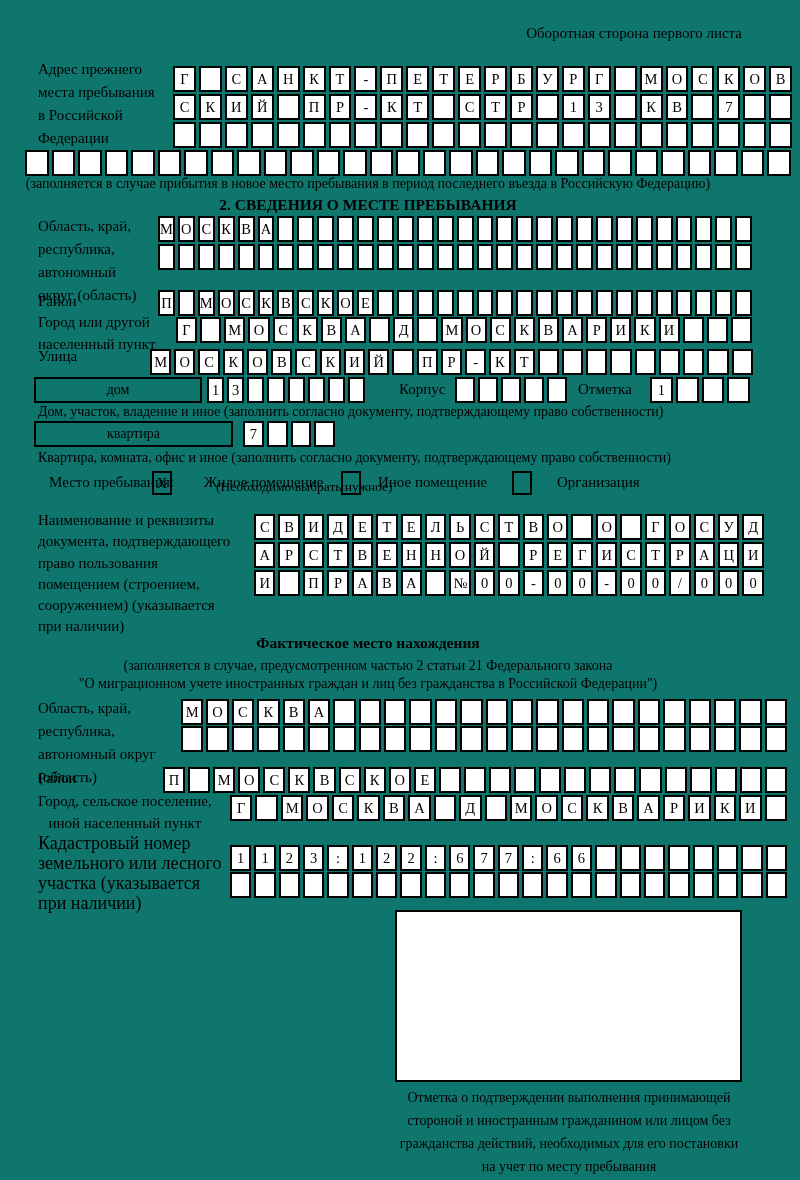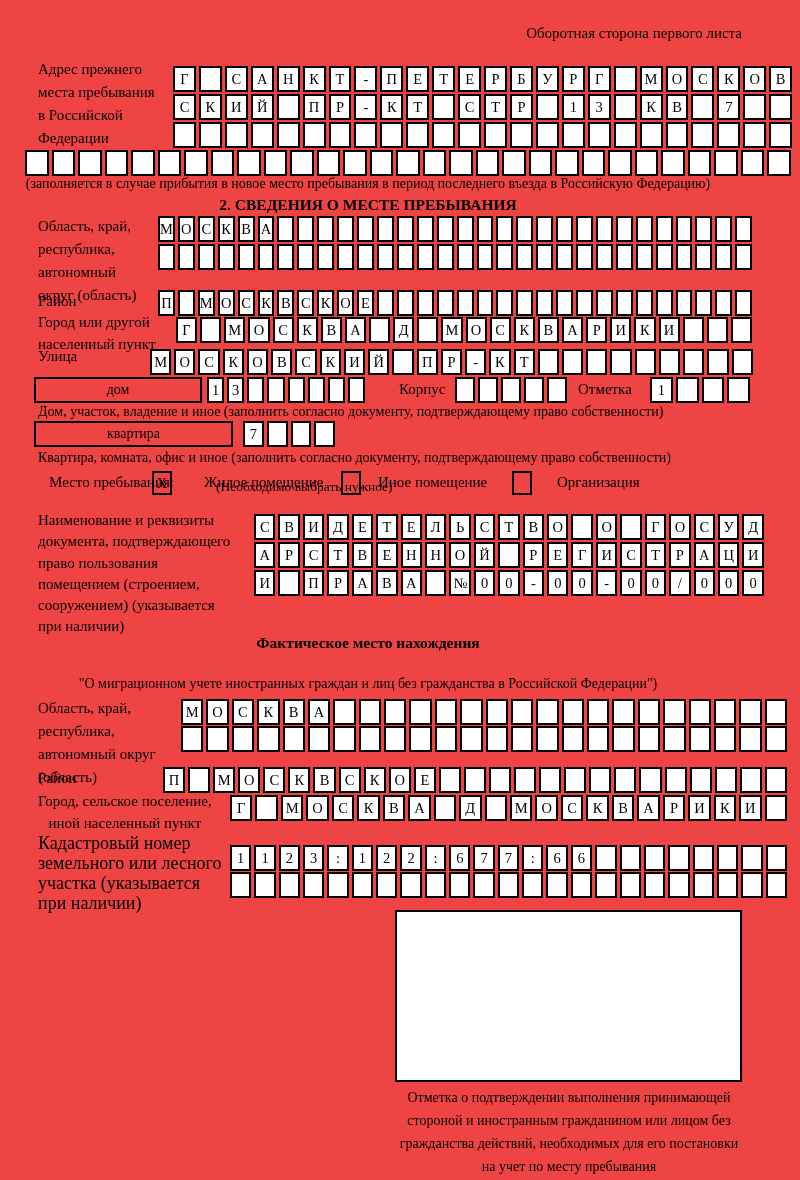--- a/index.html
+++ b/index.html
@@ -1,18 +1,18 @@
 <!DOCTYPE html>
 <html><head>
 <meta charset="utf-8">
 <style>
   * { margin:0; padding:0; box-sizing:border-box; }
   html,body { background:#fff; }
   body { font-family:"Liberation Serif","DejaVu Serif",serif; color:#000; }
-  .page { position:relative; width:800px; height:1180px; background:#ef4444; overflow:hidden; }
+  .page { position:relative; width:800px; height:1180px; background:#0f766e; overflow:hidden; }
   .abs { position:absolute; }
   .label { position:absolute; font-size:15px; line-height:23px; white-space:pre-line; }
   .inline-label { position:absolute; font-size:15px; }
   .note { position:absolute; font-size:13.5px; }
   .centered { left:0; width:736px; text-align:center; }
   .title { position:absolute; font-weight:bold; font-size:15.5px; }
   .cellrow { position:absolute; display:flex; gap:3px; height:26px; }
   .cellrow .cell { flex:1; border:2px solid #000; background:#fff; display:flex; align-items:center; justify-content:center; font-size:14.5px; line-height:1; overflow:hidden; }
   .wbox { position:absolute; height:26px; border:2px solid #000; display:flex; align-items:center; justify-content:center; font-size:14px; }
   .chk { position:absolute; width:20px; height:24px; border:2px solid #000; display:flex; align-items:center; justify-content:center; font-size:15px; }
@@ -420,20 +420,21 @@
       <span class="cell">-</span>
       <span class="cell">0</span>
       <span class="cell">0</span>
       <span class="cell">/</span>
       <span class="cell">0</span>
       <span class="cell">0</span>
       <span class="cell">0</span>
     </div>
 
   <div class="title centered" style="top:634px;">Фактическое место нахождения</div>
+  <div class="note centered" style="top:658px; font-size:14px;">(заполняется в случае, предусмотренном частью 2 статьи 21 Федерального закона</div>
   <div class="note centered" style="top:676px; font-size:14px;">"О миграционном учете иностранных граждан и лиц без гражданства в Российской Федерации")</div>
 
   <div class="label" style="left:38px; top:697px;">Область, край,
 республика,
 автономный округ
 (область)</div>
   <div class="cellrow" style="left:181px; top:699px; width:606px;">
       <span class="cell">М</span>
       <span class="cell">О</span>
       <span class="cell">С</span>

